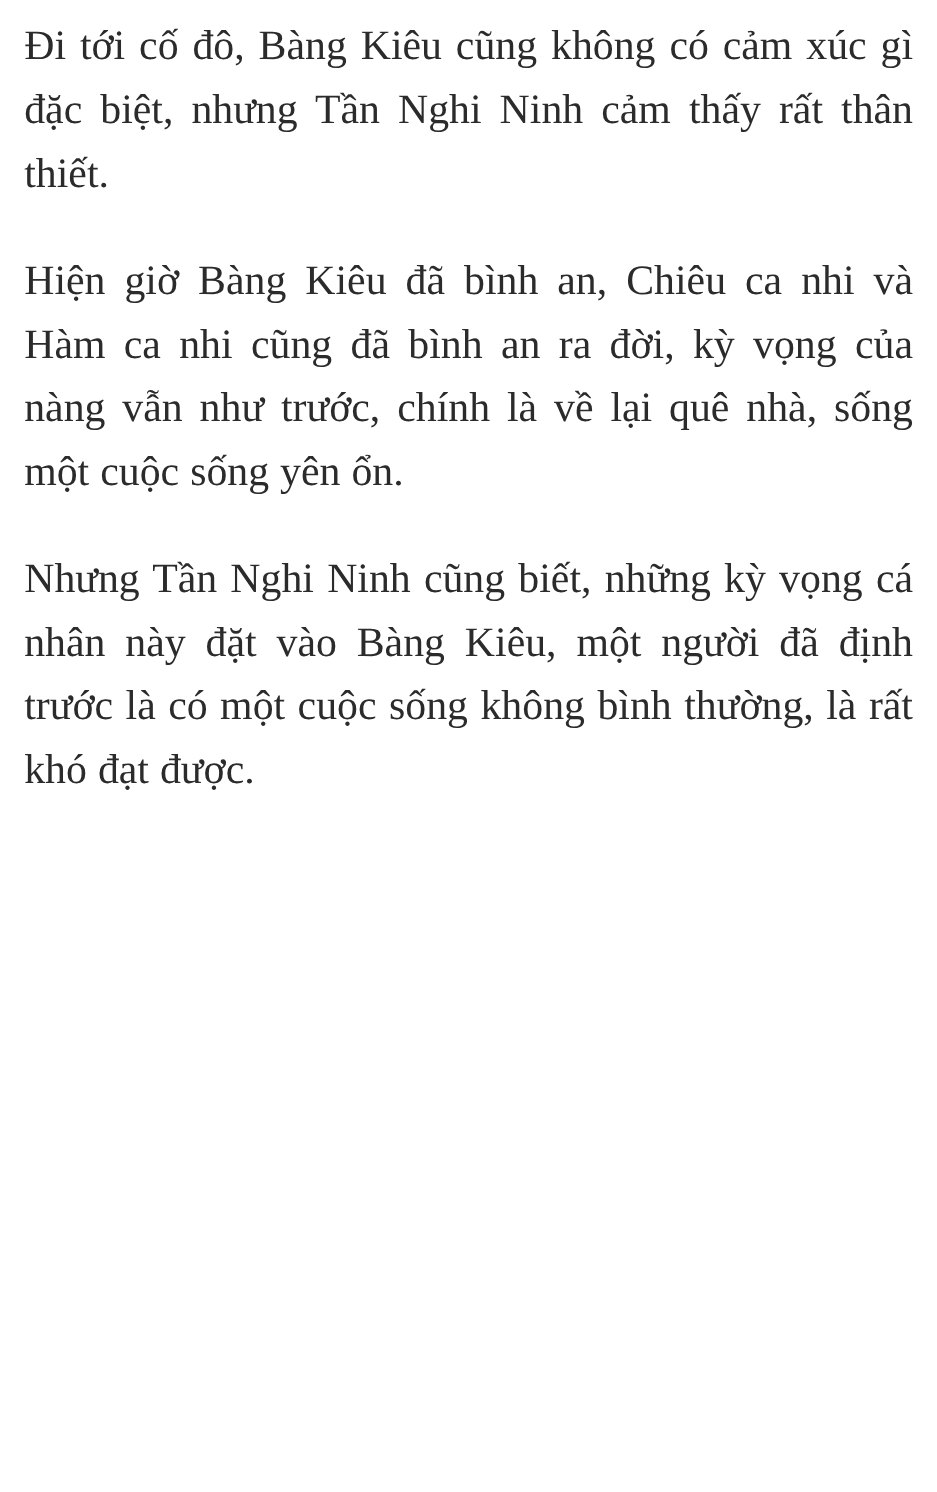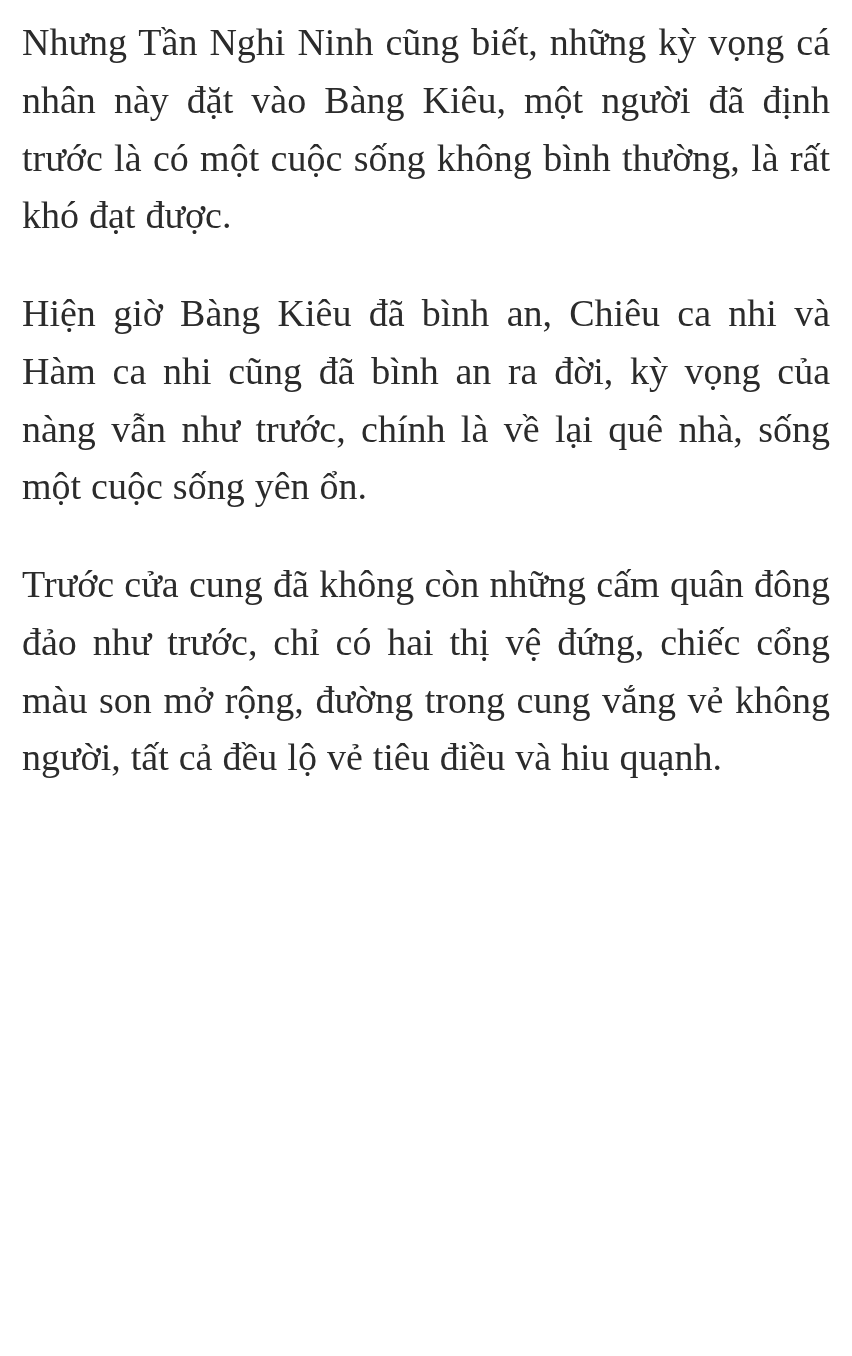--- a/index.html
+++ b/index.html
@@ -29,16 +29,16 @@
     word-spacing: 0.5px;
   }
   .paragraph:last-child {
     margin-bottom: 0;
   }
 </style>
 </head>
 <body>
 
 <div class="reader">
+  <p class="paragraph">Đi tới cố đô, Bàng Kiêu cũng không có cảm xúc gì đặc biệt, nhưng Tần Nghi Ninh cảm thấy rất thân thiết.</p>
+  <p class="paragraph">Hiện giờ Bàng Kiêu đã bình an, Chiêu ca nhi và Hàm ca nhi cũng đã bình an ra đời, kỳ vọng của nàng vẫn như trước, chính là về lại quê nhà, sống một cuộc sống yên ổn.</p>
   <p class="paragraph">Nhưng Tần Nghi Ninh cũng biết, những kỳ vọng cá nhân này đặt vào Bàng Kiêu, một người đã định trước là có một cuộc sống không bình thường, là rất khó đạt được.</p>
-  <p class="paragraph">Hiện giờ Bàng Kiêu đã bình an, Chiêu ca nhi và Hàm ca nhi cũng đã bình an ra đời, kỳ vọng của nàng vẫn như trước, chính là về lại quê nhà, sống một cuộc sống yên ổn.</p>
-  <p class="paragraph">Trước cửa cung đã không còn những cấm quân đông đảo như trước, chỉ có hai thị vệ đứng, chiếc cổng màu son mở rộng, đường trong cung vắng vẻ không người, tất cả đều lộ vẻ tiêu điều và hiu quạnh.</p>
 </div>
 
 </body></html>

